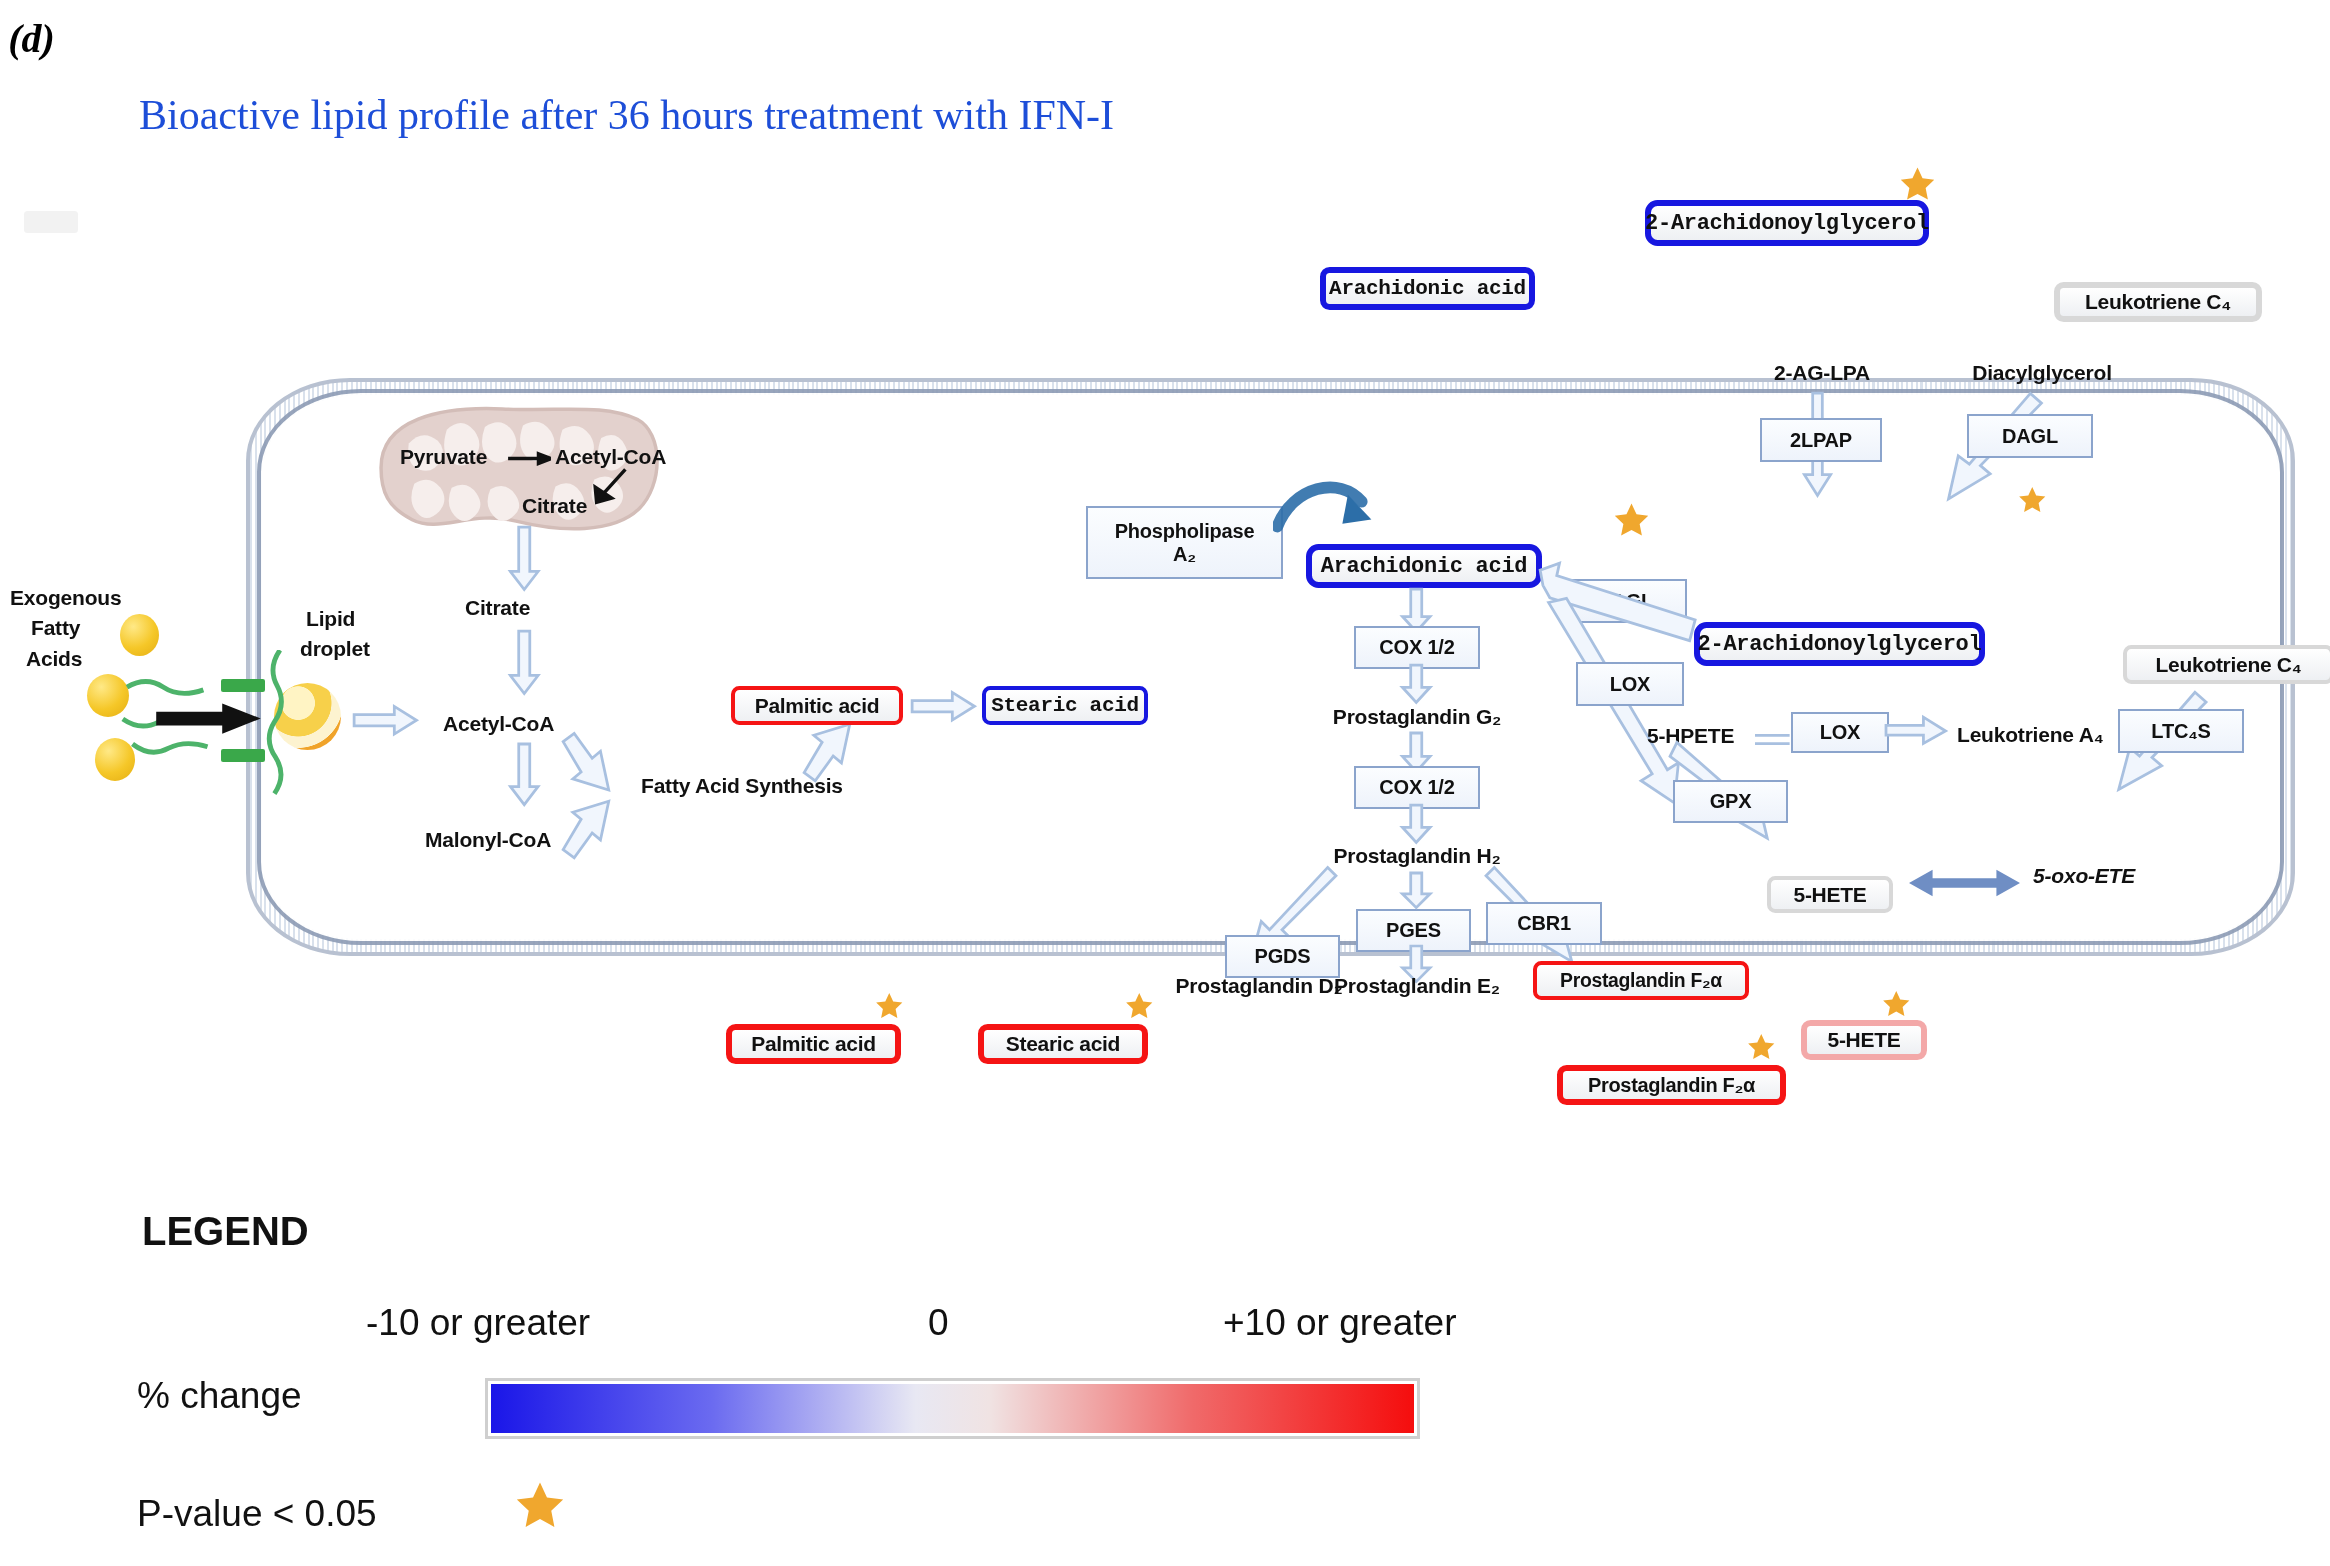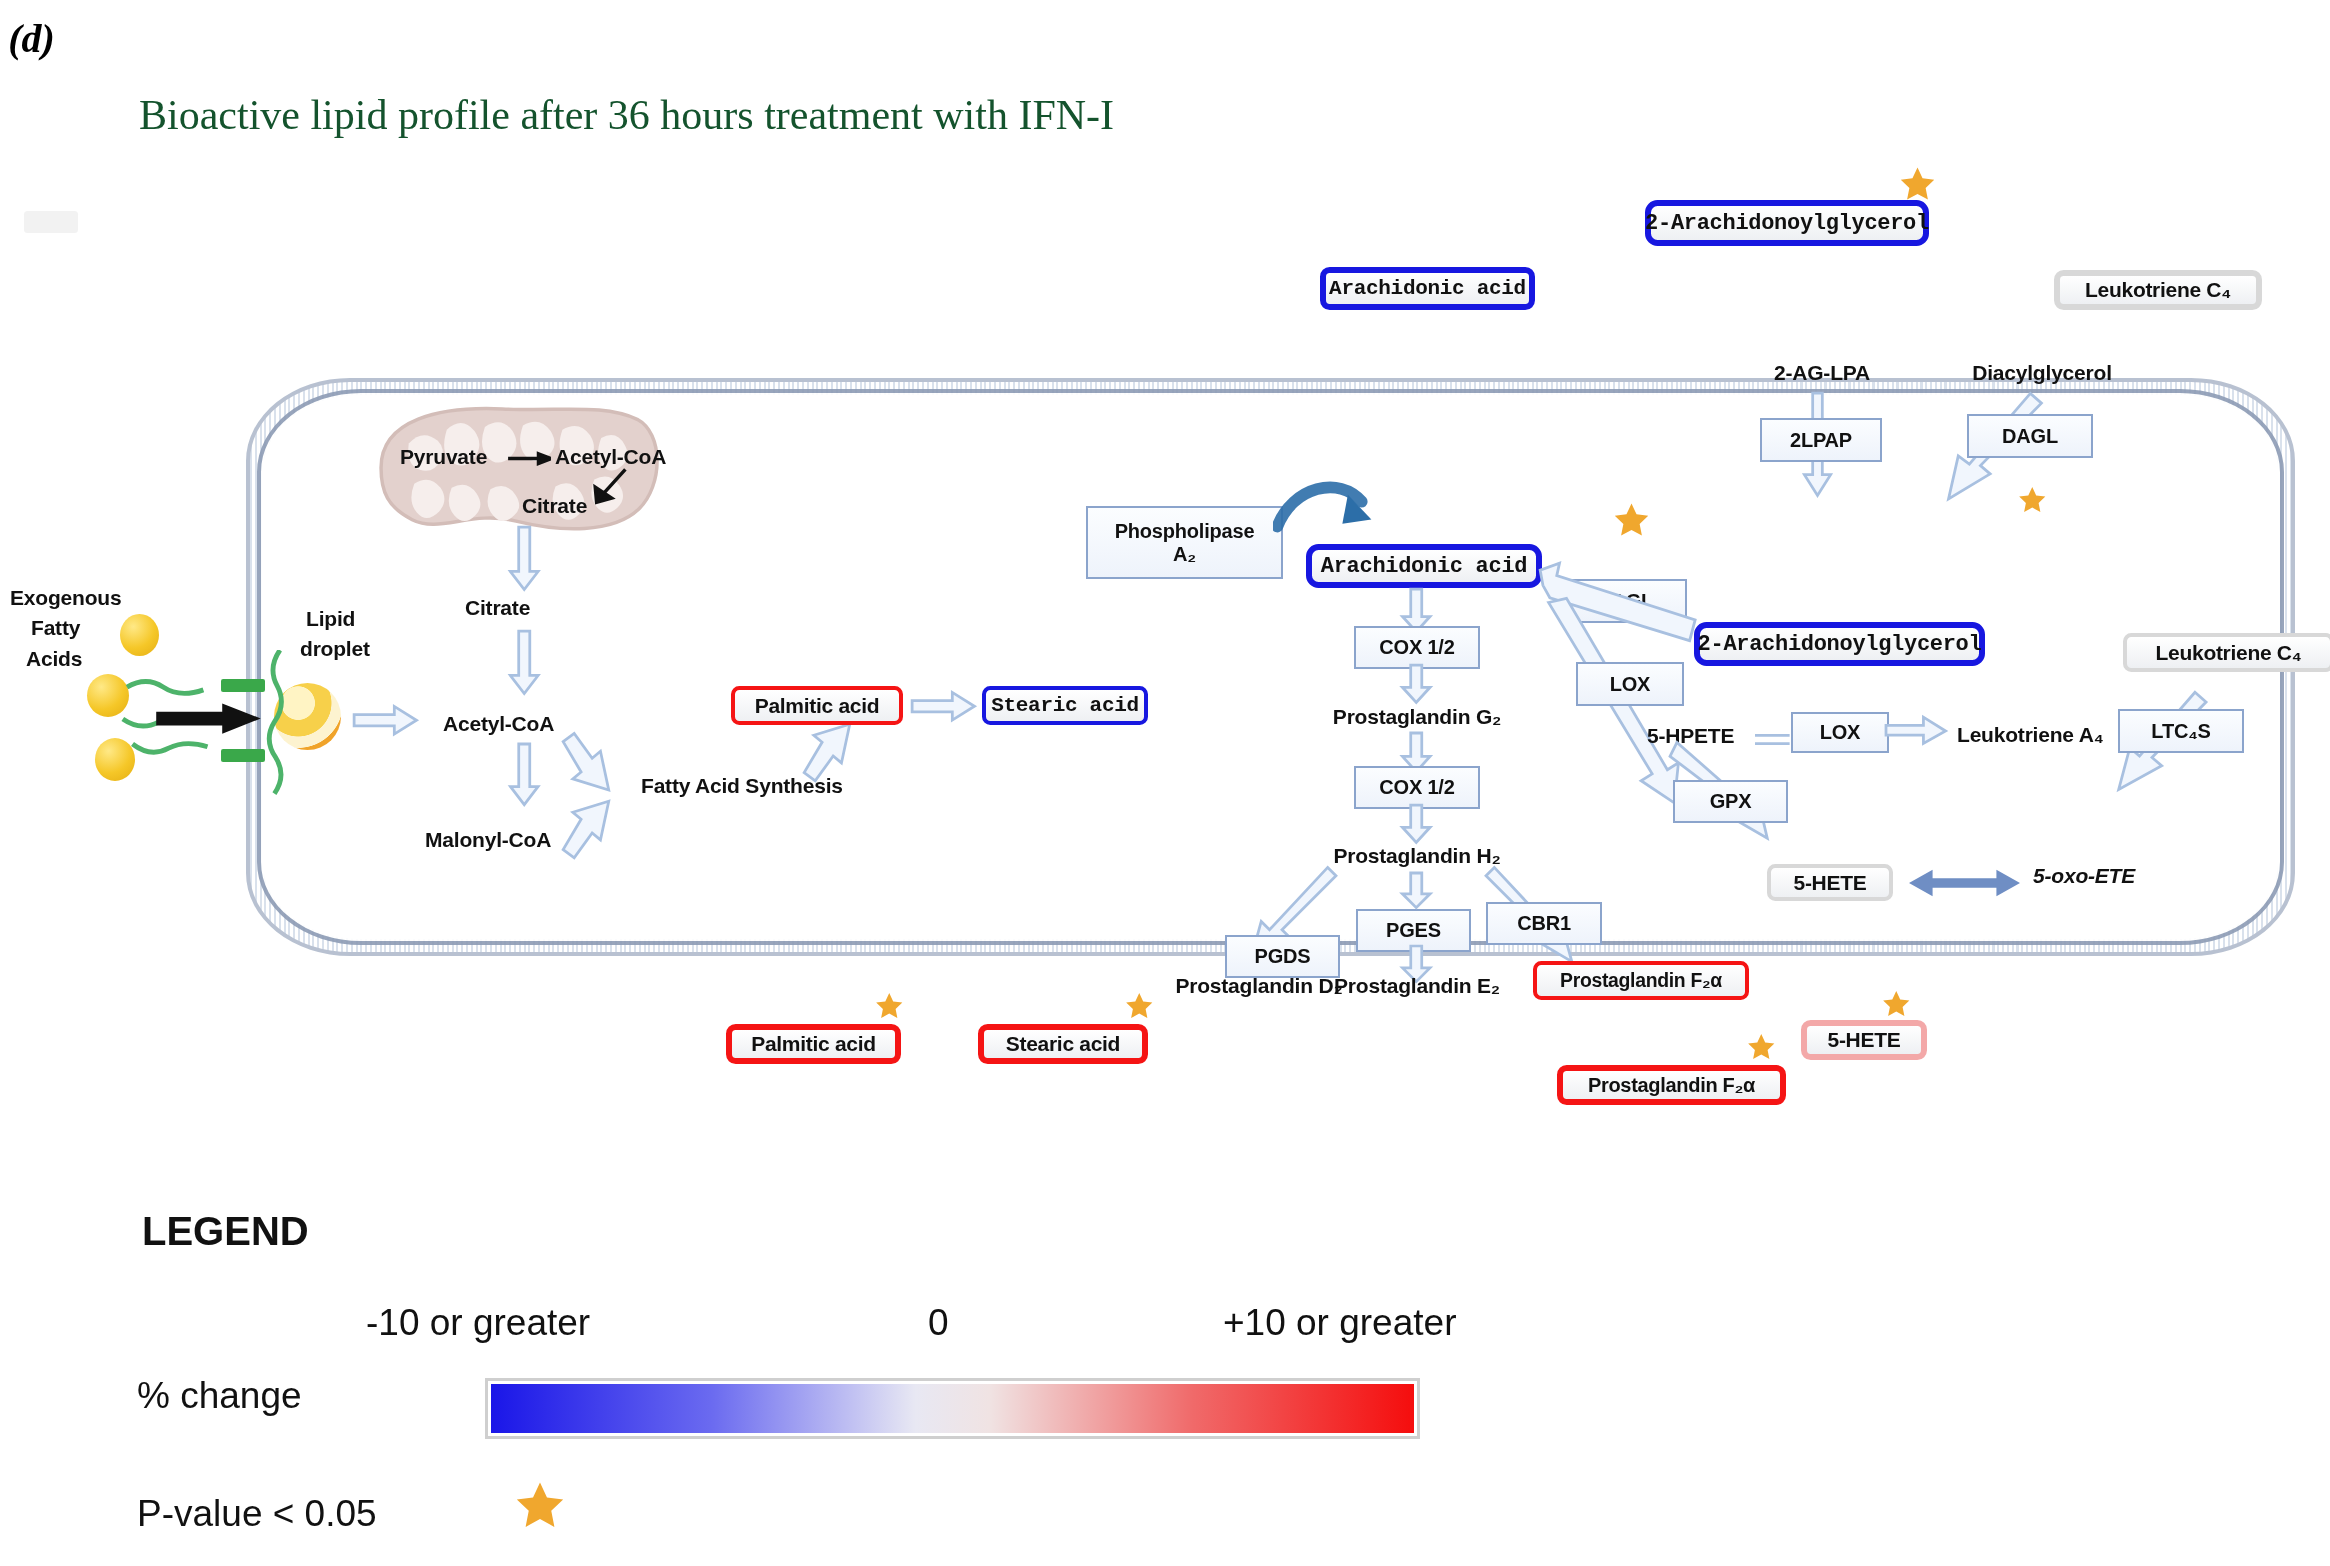--- a/index.html
+++ b/index.html
@@ -5,21 +5,21 @@
   html,body{margin:0;padding:0;background:#ffffff;}
   body{width:2330px;height:1567px;position:relative;overflow:hidden;
        font-family:"Liberation Sans",sans-serif;}
 
   .abs{position:absolute;}
 
   
   #panel-letter{left:8.3px;top:15.2px;font-family:"Liberation Serif",serif;
       font-weight:bold;font-style:italic;font-size:40px;color:#000;}
   #fig-title{left:139px;top:91px;font-family:"Liberation Serif",serif;
-      font-size:42px;color:#14532d;white-space:nowrap;}
+      font-size:42px;color:#1d4ed8;white-space:nowrap;}
 
   #ghost-artifact{left:23.6px;top:211px;width:54px;height:22px;border-radius:3.5px;
       background:#f2f2f2;}
 
   
   #cell{left:246px;top:378px;width:2049px;height:578px;}
   .memb{position:absolute;border-radius:104px/83px;}
   #memb-outer{left:0;top:0;right:0;bottom:0;
       border:4.8px solid #8d9cb5;
       background:
@@ -45,21 +45,21 @@
        display:flex;align-items:center;justify-content:center;
        white-space:nowrap;letter-spacing:-0.2px;}
 
   
   .cap{position:absolute;display:flex;align-items:center;justify-content:center;
        background:linear-gradient(#ffffff,#eef0f3);border-radius:9.7px;
        font-weight:bold;font-size:21px;color:#111;white-space:nowrap;
        letter-spacing:-0.3px;box-sizing:border-box;}
   .cap.blue  {border:6.2px solid #1717e0;font-family:Liberation Mono, monospace;}
   .cap.red   {border:6.2px solid #f51414;}
-  .cap.grey  {border:6.2px solid #d8d8d8;}
+  .cap.grey  {border:6.2px solid #d8d8d8;margin-top:12px;}
   .cap.pink  {border:6.2px solid #f3a8a8;}
   .cap.thin  {border-width:4.8px;border-radius:8.3px;}
   .cap.big   {font-size:22px;border-radius:12.5px;}
 
   
   .ar{position:absolute;}
   .ar svg{display:block;overflow:visible;}
 
   
   .star{position:absolute;width:30.5px;height:30.5px;}

